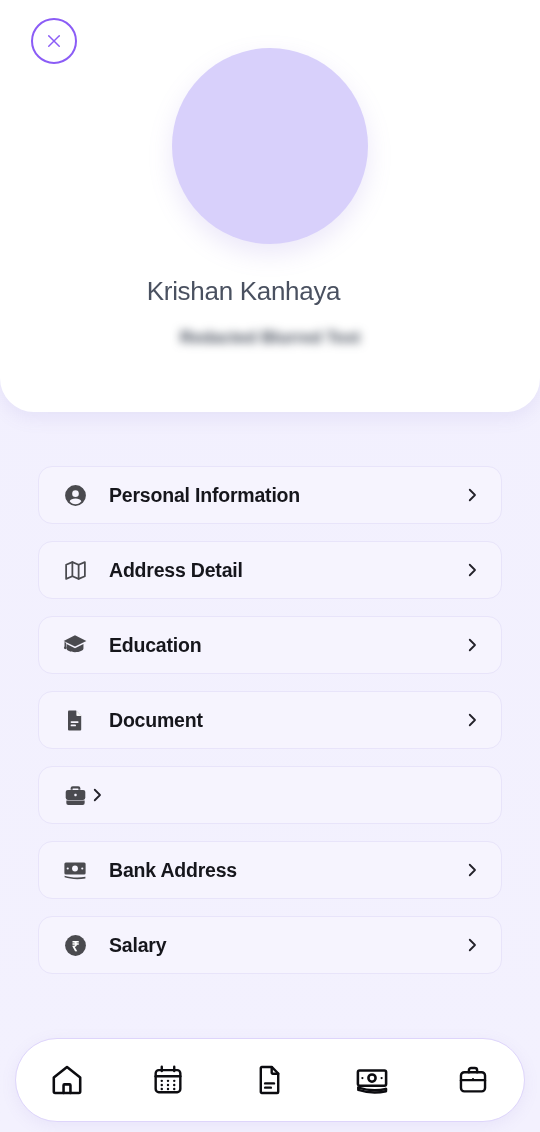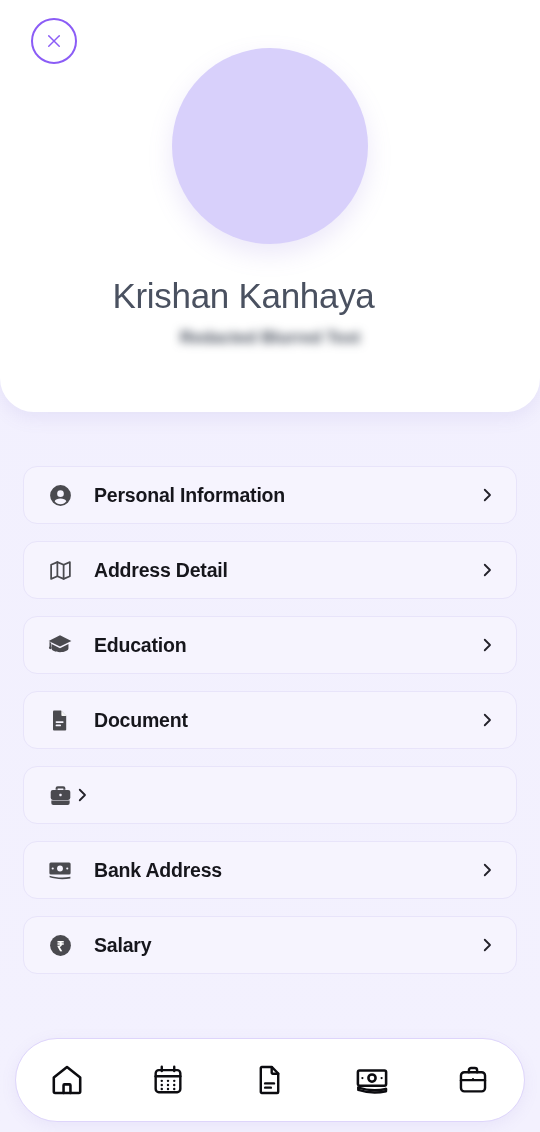--- a/index.html
+++ b/index.html
@@ -68,21 +68,21 @@
     background: #d8d0fb;
     box-shadow: 0 10px 24px rgba(150, 130, 220, 0.18);
   }
 
   .profile-name {
     position: absolute;
     top: 316px;
     left: 0;
     width: 487px;
     text-align: center;
-    font-size: 35px;
+    font-size: 26px;
     font-weight: 400;
     letter-spacing: -0.3px;
     color: #4a5160;
   }
 
   
   .profile-sub {
     position: absolute;
     top: 368px;
     left: 0;
@@ -95,21 +95,21 @@
     -webkit-filter: blur(5px);
     user-select: none;
   }
 
   
   .menu-list {
     position: absolute;
     top: 466px;
     left: 0;
     width: 540px;
-    padding: 0 23px;
+    padding: 0 38px;
     z-index: 1;
   }
 
   .menu-row {
     height: 58px;
     margin-bottom: 17px;
     background: #f6f4fe;
     border: 1px solid #e8e4fa;
     border-radius: 14px;
     display: flex;

